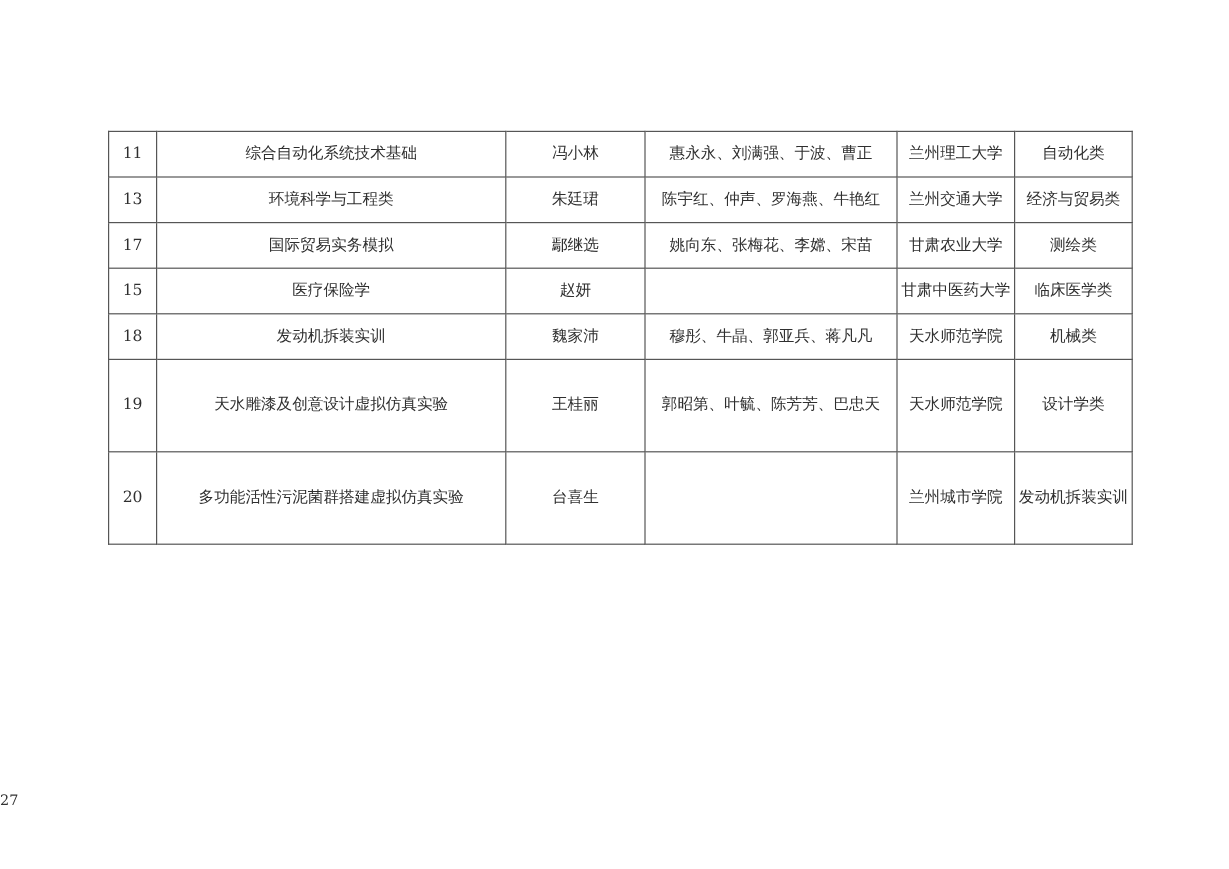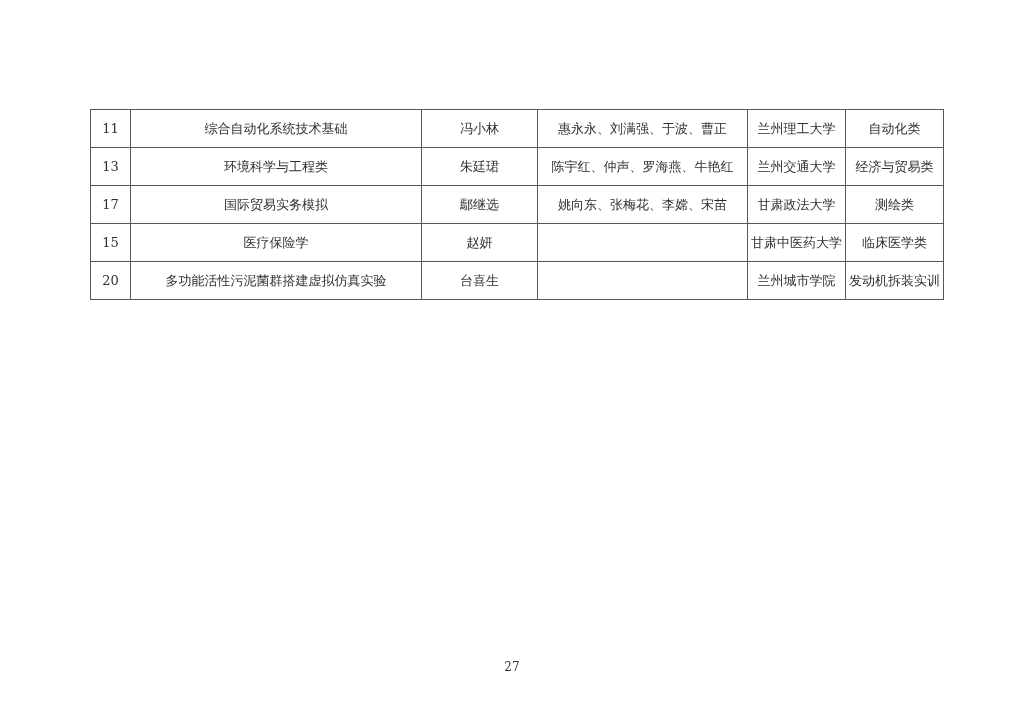--- a/index.html
+++ b/index.html
@@ -40,21 +40,21 @@
   table.projects tr:nth-child(6) td,
   table.projects tr:nth-child(7) td { line-height: 30px; }
   table.projects tr:nth-child(11) { height: 47px; padding-left: 36px; }
   td.c-univ { padding: 0 6px; }
   td.c-cat  { padding: 0 2px; }
   .page-number {
     position: absolute;
     left: 0;
     top: 660px;
     width: 100%;
-    text-align: center;
+    text-align: left;
     font-size: 12px;
     color: #333333;
   }
 </style>
 </head>
 <body>
 
 <div class="page">
 
   <table class="projects">
@@ -85,36 +85,52 @@
     <td class="c-team">陈宇红、仲声、罗海燕、牛艳红</td>
     <td class="c-univ">兰州交通大学</td>
     <td class="c-cat">经济与贸易类</td>
   </tr>
 
   <tr>
     <td class="c-no">17</td>
     <td class="c-project">国际贸易实务模拟</td>
     <td class="c-leader">鄢继选</td>
     <td class="c-team">姚向东、张梅花、李嫦、宋苗</td>
-    <td class="c-univ">甘肃政法大学</td>
+    <td class="c-univ">甘肃农业大学</td>
     <td class="c-cat">测绘类</td>
   </tr>
 
   <tr>
     <td class="c-no">15</td>
     <td class="c-project">医疗保险学</td>
     <td class="c-leader">赵妍</td>
     <td class="c-team"></td>
     <td class="c-univ">甘肃中医药大学</td>
     <td class="c-cat">临床医学类</td>
   </tr>
 
 
 
+  <tr>
+    <td class="c-no">18</td>
+    <td class="c-project">发动机拆装实训</td>
+    <td class="c-leader">魏家沛</td>
+    <td class="c-team">穆彤、牛晶、郭亚兵、蒋凡凡</td>
+    <td class="c-univ">天水师范学院</td>
+    <td class="c-cat">机械类</td>
+  </tr>
 
+  <tr>
+    <td class="c-no">19</td>
+    <td class="c-project">天水雕漆及创意设计虚拟仿真实验</td>
+    <td class="c-leader">王桂丽</td>
+    <td class="c-team">郭昭第、叶毓、陈芳芳、巴忠天</td>
+    <td class="c-univ">天水师范学院</td>
+    <td class="c-cat">设计学类</td>
+  </tr>
 
   <tr>
     <td class="c-no">20</td>
     <td class="c-project">多功能活性污泥菌群搭建虚拟仿真实验</td>
     <td class="c-leader">台喜生</td>
     <td class="c-team"></td>
     <td class="c-univ">兰州城市学院</td>
     <td class="c-cat">发动机拆装实训</td>
   </tr>
 </tbody>

